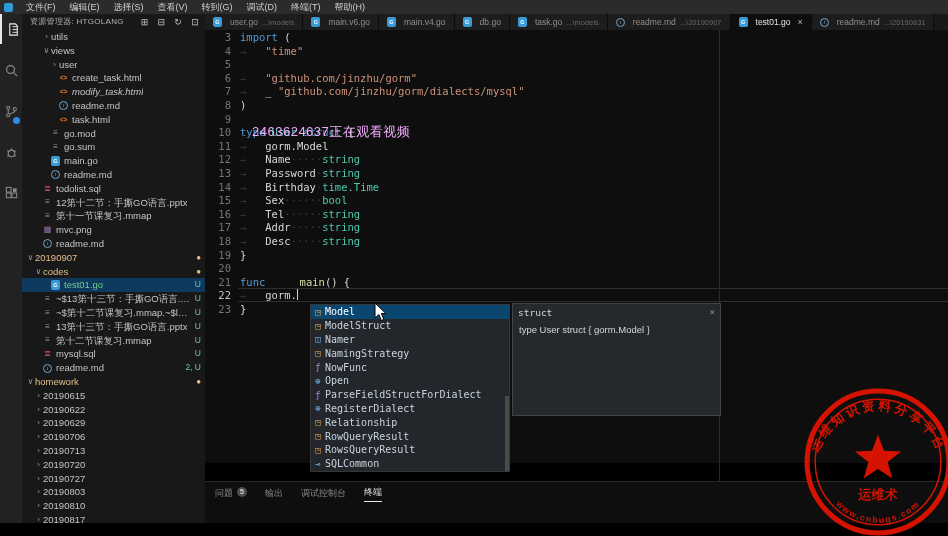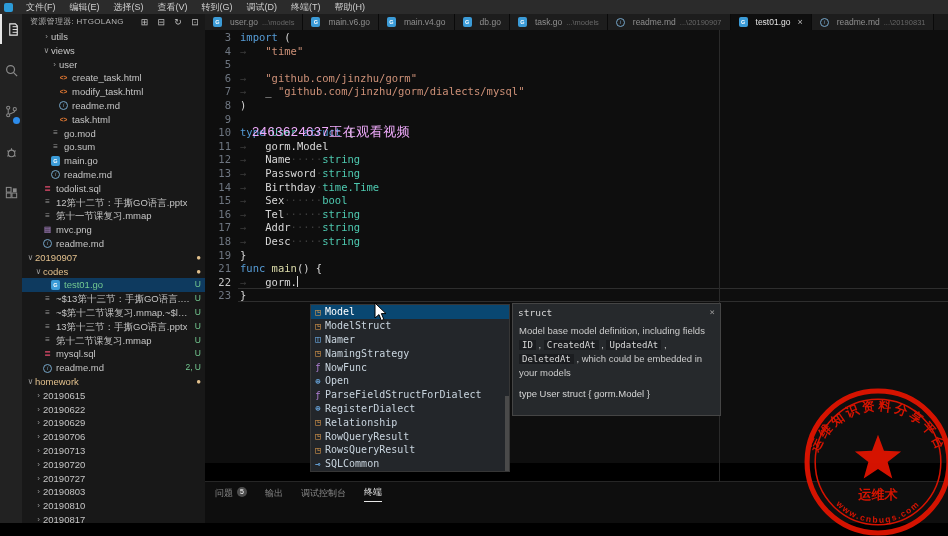--- a/index.html
+++ b/index.html
@@ -49,21 +49,21 @@
   .tab .close{margin-left:3px;color:#bbb;font-size:9px;}
   .editor{position:absolute;left:0;top:16px;width:743px;height:451px;overflow:hidden;}
   .ruler{position:absolute;left:514px;top:0;bottom:0;width:1px;background:#2a2a2a;}
   .curline{position:absolute;left:33px;right:0;top:258px;height:14px;border-top:1px solid #2e2e2e;
            border-bottom:1px solid #2e2e2e;box-sizing:border-box;}
   .code{position:absolute;left:0;top:1px;font-family:"DejaVu Sans Mono","Liberation Mono",monospace;
         font-size:10.5px;line-height:13.6px;}
   .cline{height:13.6px;white-space:pre;display:flex;}
   .gut{display:inline-block;width:26px;text-align:right;color:#6e7681;margin-right:9px;flex:none;}
   .gut.cur{color:#c6c6c6;}
-  .kw{color:#569cd6;} .str{color:#ce9178;} .typ{color:#4ec9b0;} .fn{color:#dcdcaa;}
+  .kw{color:#569cd6;} .str{color:#ce9178;} .typ{color:#4ec9b0;} .fn{color:#dcdcaa;margin-left:28px;}
   .pln{color:#d8d8d8;} .ws{color:#3c3c3c;}
   .caret{display:inline-block;width:1.5px;height:11px;background:#d4d4d4;vertical-align:-2px;}
   .watermark{position:absolute;left:47px;top:93px;font-size:13px;color:#f0abfc;letter-spacing:.5px;z-index:3;
              font-family:"Liberation Sans",sans-serif;}
   
   .suggest{position:absolute;left:310px;top:304px;width:200px;background:#23262a;border:1px solid #363636;
            box-sizing:border-box;z-index:8;font-family:"DejaVu Sans Mono","Liberation Mono",monospace;}
   .sitem{height:13.8px;display:flex;align-items:center;font-size:10px;color:#c8d4de;white-space:nowrap;overflow:hidden;}
   .sitem.sel{background:#094771;color:#fff;}
   .sicon{width:14px;text-align:center;font-size:9px;flex:none;}
@@ -167,21 +167,21 @@
         </div>
         <div class="trow" style="padding-left: 28px;">
           <span class="ar">›</span>
           <span class="tlabel">user</span>
         </div>
         <div class="trow" style="padding-left: 28px;">
           <span class="ar"></span>
           <span class="fi fi-html">&lt;&gt;</span>
           <span class="tlabel">create_task.html</span>
         </div>
-        <div class="trow" style="padding-left: 28px;">
+        <div class="trow" style="padding-left: 28px; font-style: italic;">
           <span class="ar"></span>
           <span class="fi fi-html">&lt;&gt;</span>
           <span class="tlabel">modify_task.html</span>
         </div>
         <div class="trow" style="padding-left: 28px;">
           <span class="ar"></span>
           <span class="fi fi-info">i</span>
           <span class="tlabel">readme.md</span>
         </div>
         <div class="trow" style="padding-left: 28px;">
@@ -388,20 +388,21 @@
           <div class="cline"><span class="gut">10</span><span class="kw">type </span><span class="typ">User </span><span class="kw">struct </span><span class="pln">{</span></div>
           <div class="cline"><span class="gut">11</span><span class="ws">→   </span><span class="pln">gorm.Model</span></div>
           <div class="cline"><span class="gut">12</span><span class="ws">→   </span><span class="pln">Name</span><span class="ws">·····</span><span class="typ">string</span></div>
           <div class="cline"><span class="gut">13</span><span class="ws">→   </span><span class="pln">Password</span><span class="ws">·</span><span class="typ">string</span></div>
           <div class="cline"><span class="gut">14</span><span class="ws">→   </span><span class="pln">Birthday</span><span class="ws">·</span><span class="typ">time.Time</span></div>
           <div class="cline"><span class="gut">15</span><span class="ws">→   </span><span class="pln">Sex</span><span class="ws">······</span><span class="typ">bool</span></div>
           <div class="cline"><span class="gut">16</span><span class="ws">→   </span><span class="pln">Tel</span><span class="ws">······</span><span class="typ">string</span></div>
           <div class="cline"><span class="gut">17</span><span class="ws">→   </span><span class="pln">Addr</span><span class="ws">·····</span><span class="typ">string</span></div>
           <div class="cline"><span class="gut">18</span><span class="ws">→   </span><span class="pln">Desc</span><span class="ws">·····</span><span class="typ">string</span></div>
           <div class="cline"><span class="gut">19</span><span class="pln">}</span></div>
+          <div class="cline"><span class="gut">20</span></div>
           <div class="cline"><span class="gut">21</span><span class="kw">func </span><span class="fn">main</span><span class="pln">() {</span></div>
           <div class="cline"><span class="gut cur">22</span><span class="ws">→   </span><span class="pln">gorm.</span><span class="caret"></span></div>
           <div class="cline"><span class="gut">23</span><span class="pln">}</span></div>
         </div>
       <div class="watermark">2463624637正在观看视频</div>
     </div>
     <div class="panel">
       <div class="ptabs" id="paneltabs">
           <div class="ptab">
             <span>问题</span>
@@ -471,21 +472,20 @@
         <span>SQLCommon</span>
       </div>
       <div class="sscroll"></div>
     </div>
 
   <div class="docbox">
     <div class="dochead">
       <span>struct</span>
       <span class="docclose">×</span>
     </div>
-    <div class="docbody" id="docbody"><span>Model base model definition, including fields </span><code>ID</code><span> , </span><code>CreatedAt</code><span> , </span><code>UpdatedAt</code><span> , </span><code>DeletedAt</code><span> , which could be embedded in your models</span></div>
     <div class="docfoot">type User struct { gorm.Model }</div>
   </div>
 
   <svg class="stamp" viewBox="0 0 150 150">
     <defs>
       <path id="arcTop" d="M 13,98 A 63,63 0 1 1 137,98" fill="none"></path>
       <path id="arcBot" d="M 30,113 A 57,57 0 0 0 120,113" fill="none"></path>
     </defs>
     <circle cx="75" cy="75" r="70" fill="none" stroke="#e51400" stroke-width="5"></circle>
     <circle cx="75" cy="75" r="62" fill="none" stroke="#e51400" stroke-width="1.5"></circle>

